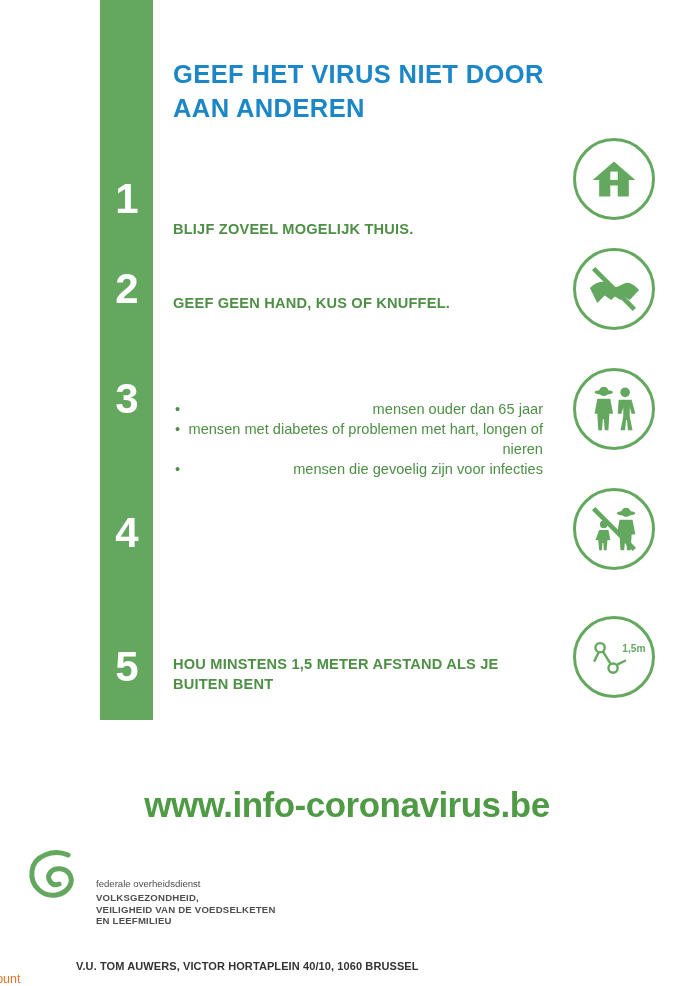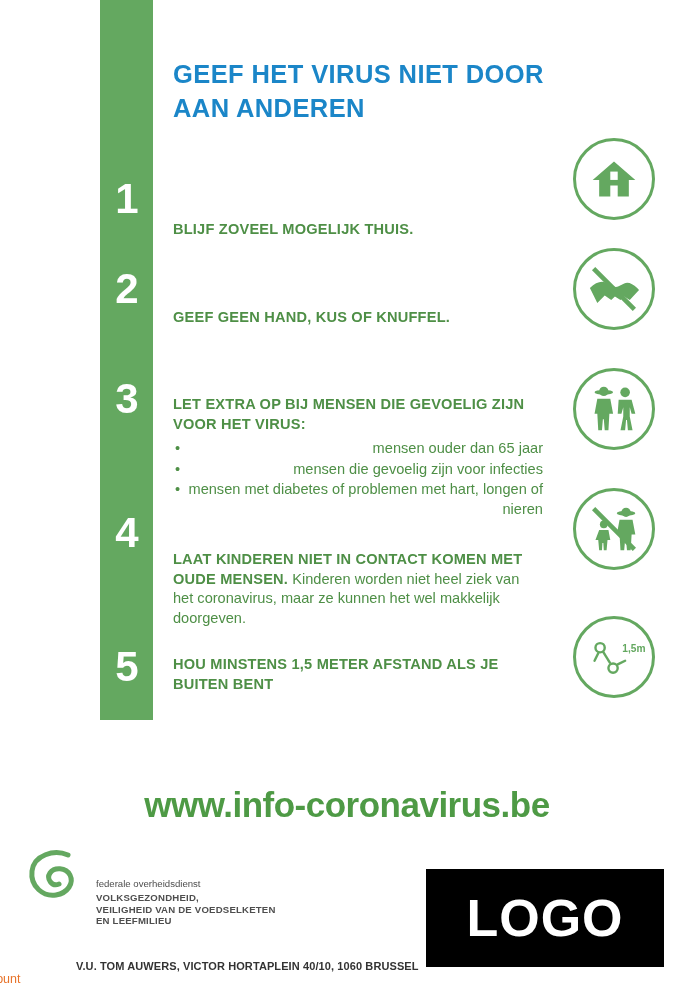--- a/index.html
+++ b/index.html
@@ -97,21 +97,21 @@
     text-transform: none;
     text-align: right;
   }
   ul.bullets li:before {
     content: "•";
     position: absolute;
     left: 2px;
     top: 0;
   }
   .t1 { top: 179px; }
-  .t2 { top: 267px; }
+  .t2 { top: 253px; }
   .t3 { top: 354px; }
   .t4 { top: 509px; }
   .t5 { top: 614px; }
 
   
   .icon-circle {
     position: absolute;
     left: 573px;
     width: 82px;
     height: 82px;
@@ -231,31 +231,27 @@
 
   <div class="item-text t1">
     <span class="item-title">BLIJF ZOVEEL MOGELIJK THUIS.</span>
   </div>
 
   <div class="item-text t2">
     <span class="item-title">GEEF GEEN HAND, KUS OF KNUFFEL.</span>
   </div>
 
   <div class="item-text t3">
-    <span class="item-title">LET EXTRA OP BIJ MENSEN DIE GEVOELIG ZIJN VOOR HET VIRUS:</span>
     <ul class="bullets">
       <li>mensen ouder dan 65 jaar</li>
+      <li>mensen met diabetes of problemen met hart, longen of nieren</li>
       <li>mensen die gevoelig zijn voor infecties</li>
-      <li>mensen met diabetes of problemen met hart, longen of nieren</li>
     </ul>
   </div>
 
-  <div class="item-text t4">
-    <span class="item-title">LAAT KINDEREN NIET IN CONTACT KOMEN MET OUDE MENSEN.</span><span class="item-body"> Kinderen worden niet heel ziek van het coronavirus, maar ze kunnen het wel makkelijk doorgeven.</span>
-  </div>
 
   <div class="item-text t5">
     <span class="item-title">HOU MINSTENS 1,5 METER AFSTAND ALS JE BUITEN BENT</span>
   </div>
 
   <div class="icon-circle i1">
     <svg viewBox="0 0 82 82" xmlns="http://www.w3.org/2000/svg">
       <path d="M41 22 L64 42 L57 42 L57 60 L45 60 L45 48 L37 48 L37 60 L25 60 L25 42 L18 42 Z" fill="#64a860"></path>
       <rect x="37" y="33" width="8" height="9" fill="#ffffff"></rect>
     </svg>
@@ -323,19 +319,16 @@
     <div class="fod-text">
       <div class="line1">federale overheidsdienst</div>
       <div class="bold">VOLKSGEZONDHEID,</div>
       <div class="bold">VEILIGHEID VAN DE VOEDSELKETEN</div>
       <div class="bold">EN LEEFMILIEU</div>
     </div>
   </div>
 
   <div class="vu">V.U. TOM AUWERS, VICTOR HORTAPLEIN 40/10, 1060 BRUSSEL</div>
 
-  <div class="logo-box">
-    <span>LOGO</span>
-  </div>
 
   <div class="stray">rount</div>
 
 </div>
 
 </body></html>

